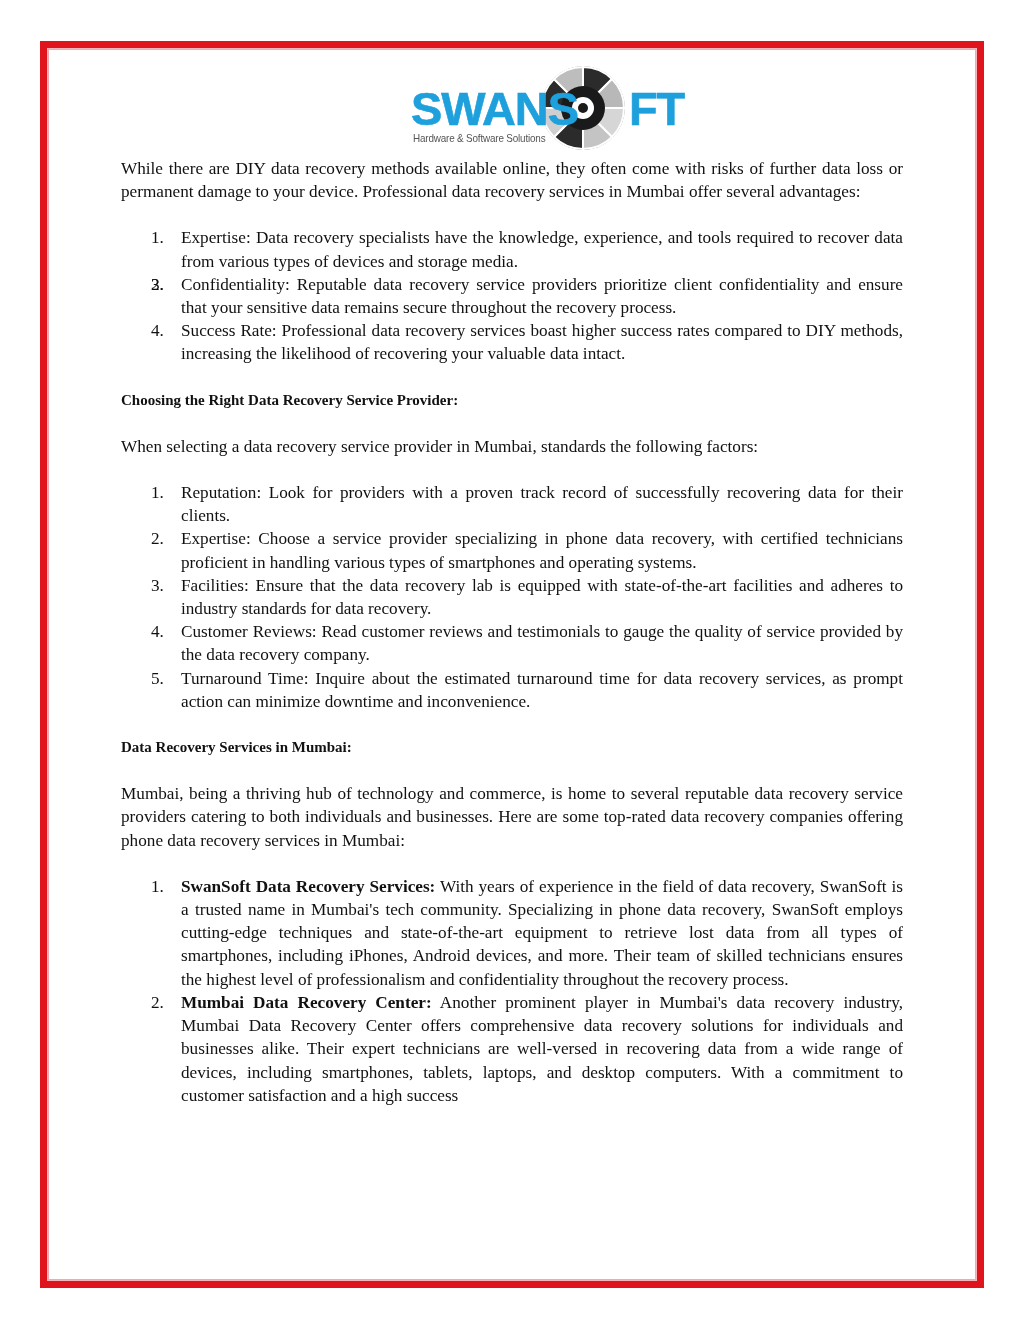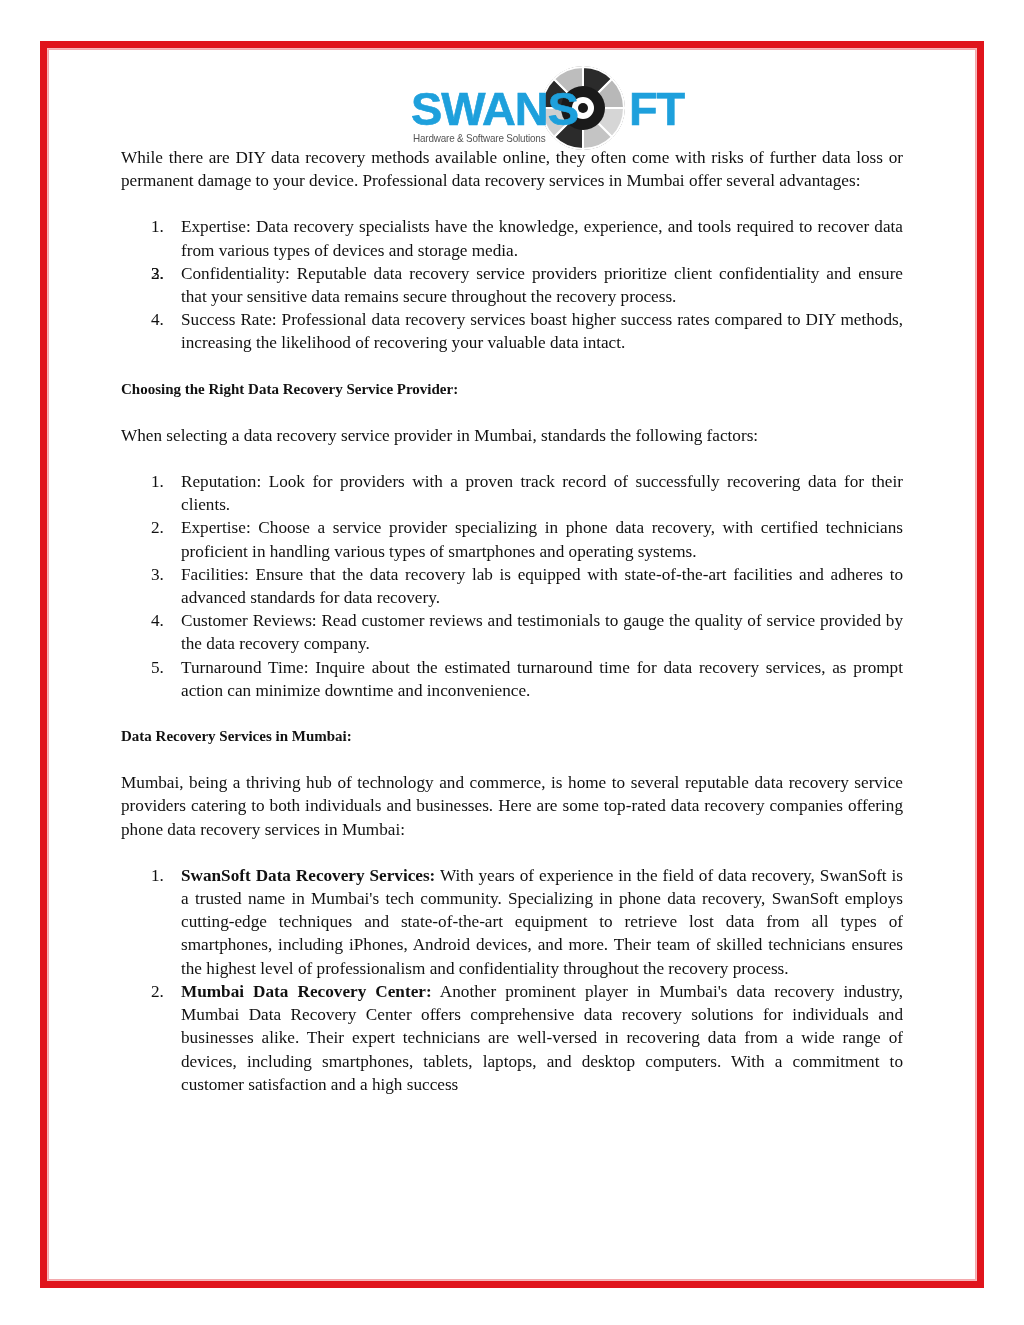--- a/index.html
+++ b/index.html
@@ -25,21 +25,21 @@
     }
     .logo-text .rest { margin-left: 50px; }
     .logo-sub {
       position: absolute; left: 2px; top: 66px;
       font-family: "Liberation Sans", sans-serif; font-size: 11.5px;
       color: #555; letter-spacing: -0.2px; transform: scaleX(0.86); transform-origin: left top;
       white-space: nowrap;
     }
     .logo-disc { position: absolute; left: 130px; top: 0; width: 84px; height: 84px; }
     .content {
-      position: absolute; left: 121px; top: 146px; width: 782px;
+      position: absolute; left: 121px; top: 157px; width: 782px;
       font-family: "Liberation Serif", serif; font-size: 17.2px; line-height: 23.2px;
       color: #111;
     }
     .content p { margin: 0; text-align: justify; }
     .content p.last-left { text-align-last: left; }
     .content h2 {
       margin: 0; font-size: 15px; font-weight: bold; line-height: 23.2px;
       font-family: "Liberation Serif", serif;
     }
     .gap { height: 23px; }
@@ -89,21 +89,21 @@
     <li><span class="num">4.</span><span>Success Rate: Professional data recovery services boast higher success rates compared to DIY methods, increasing the likelihood of recovering your valuable data intact.</span></li>
   </ol>
   <div class="gap"></div>
   <h2>Choosing the Right Data Recovery Service Provider:</h2>
   <div class="gap"></div>
   <p class="last-left">When selecting a data recovery service provider in Mumbai, standards the following factors:</p>
   <div class="gap"></div>
   <ol>
     <li><span class="num">1.</span><span>Reputation: Look for providers with a proven track record of successfully recovering data for their clients.</span></li>
     <li><span class="num">2.</span><span>Expertise: Choose a service provider specializing in phone data recovery, with certified technicians proficient in handling various types of smartphones and operating systems.</span></li>
-    <li><span class="num">3.</span><span>Facilities: Ensure that the data recovery lab is equipped with state-of-the-art facilities and adheres to advanced standards for data recovery.</span></li>
+    <li><span class="num">3.</span><span>Facilities: Ensure that the data recovery lab is equipped with state-of-the-art facilities and adheres to industry standards for data recovery.</span></li>
     <li><span class="num">4.</span><span>Customer Reviews: Read customer reviews and testimonials to gauge the quality of service provided by the data recovery company.</span></li>
     <li><span class="num">5.</span><span>Turnaround Time: Inquire about the estimated turnaround time for data recovery services, as prompt action can minimize downtime and inconvenience.</span></li>
   </ol>
   <div class="gap"></div>
   <h2>Data Recovery Services in Mumbai:</h2>
   <div class="gap"></div>
   <p class="last-left">Mumbai, being a thriving hub of technology and commerce, is home to several reputable data recovery service providers catering to both individuals and businesses. Here are some top-rated data recovery companies offering phone data recovery services in Mumbai:</p>
   <div class="gap"></div>
   <ol>
     <li><span class="num">1.</span><b>SwanSoft Data Recovery Services:</b><span> With years of experience in the field of data recovery, SwanSoft is a trusted name in Mumbai's tech community. Specializing in phone data recovery, SwanSoft employs cutting-edge techniques and state-of-the-art equipment to retrieve lost data from all types of smartphones, including iPhones, Android devices, and more. Their team of skilled technicians ensures the highest level of professionalism and confidentiality throughout the recovery process.</span></li>

